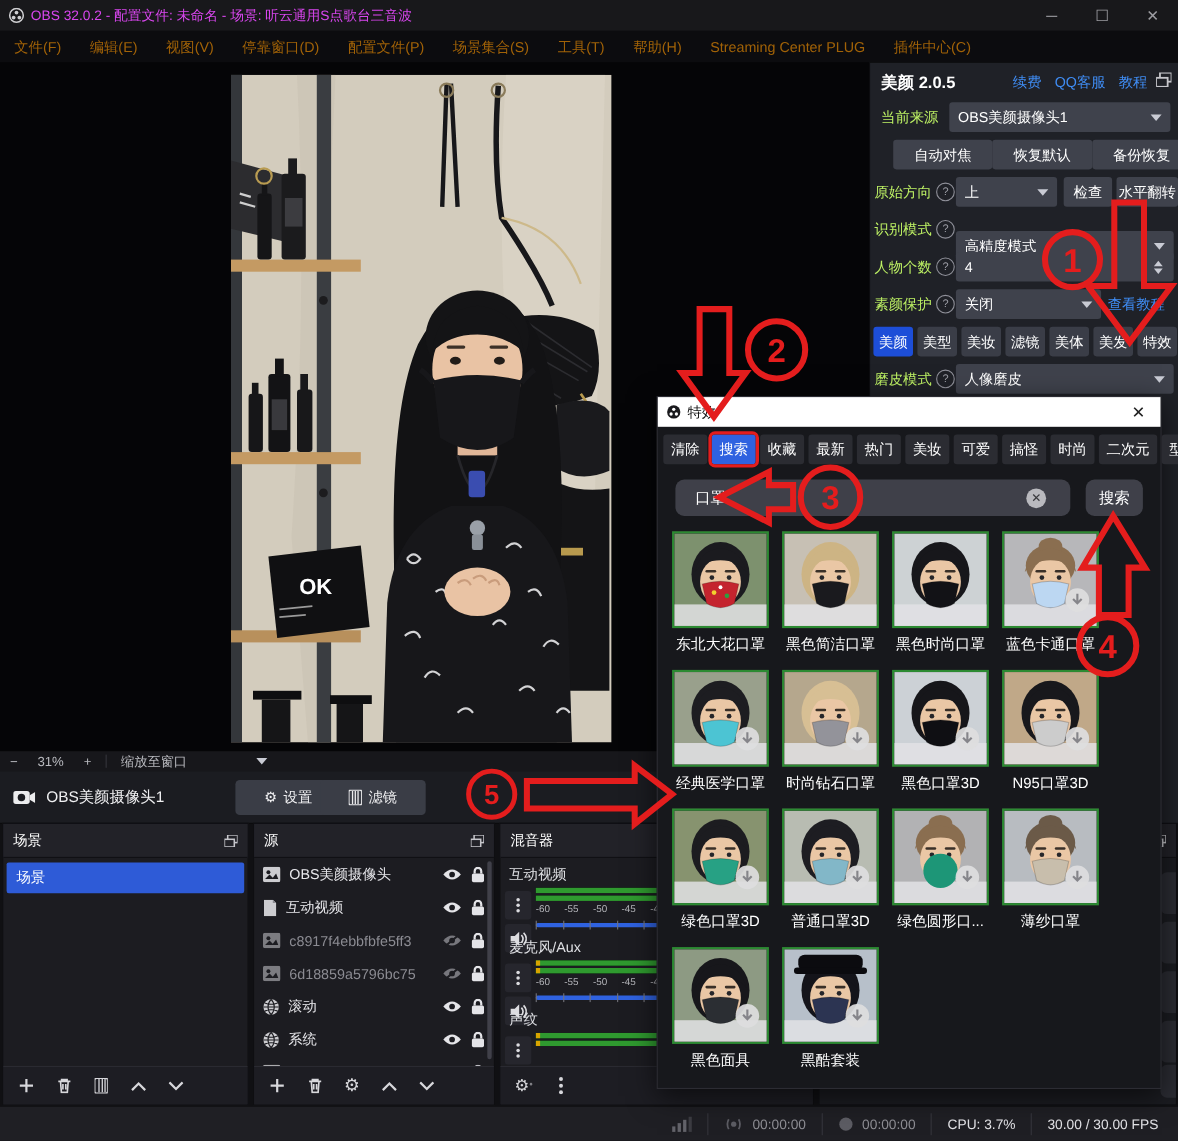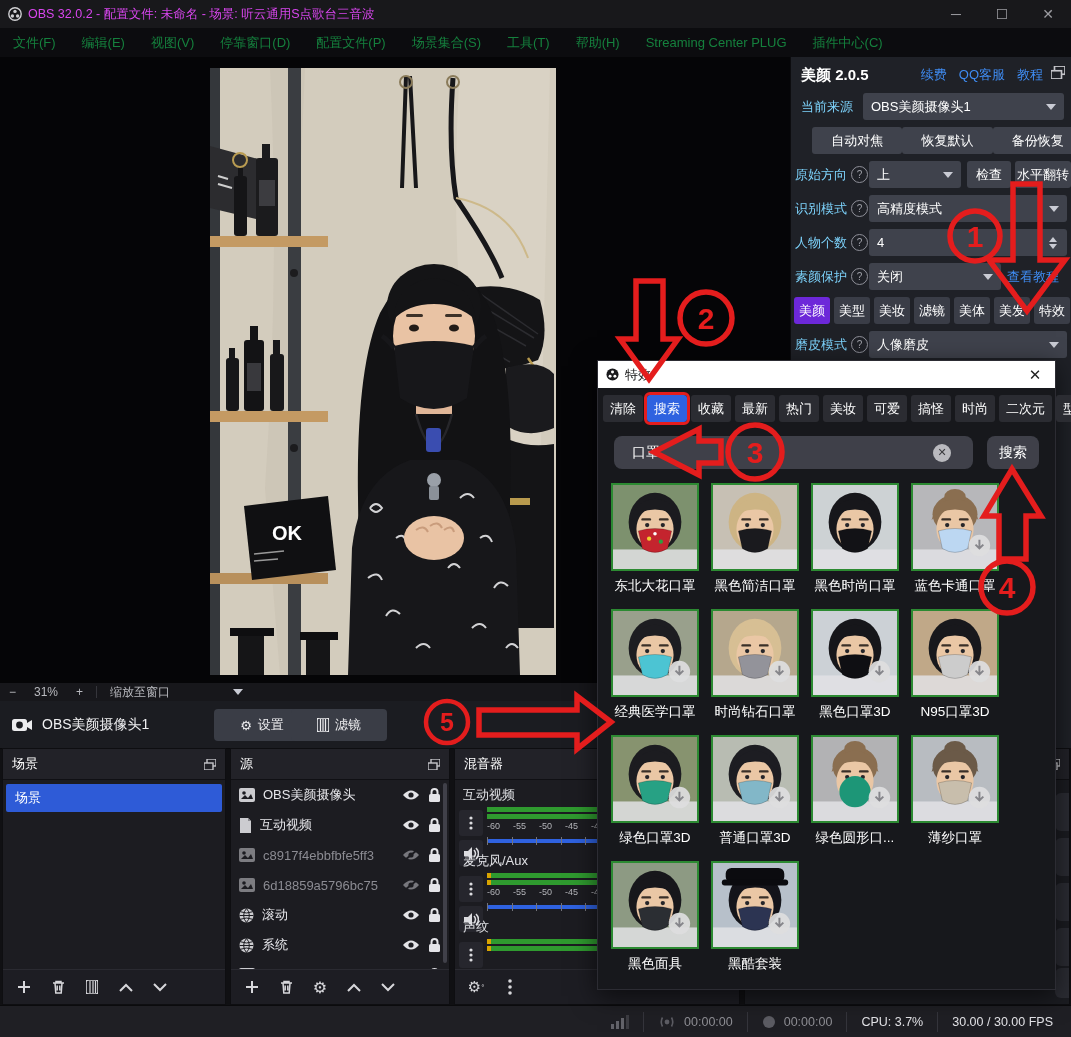--- a/index.html
+++ b/index.html
@@ -6,21 +6,21 @@
   body{width:1071px;height:1037px;position:relative;overflow:hidden;
        background:#101013;color:#e8e8ea;
        font-family:"Liberation Sans","DejaVu Sans",sans-serif;font-size:13px;}
   .abs{position:absolute}
   
   .titlebar{left:0;top:0;width:1071px;height:28px;background:#18181b;display:flex;align-items:center;}
   .titlebar .title{color:#d946ef;font-size:12.5px;margin-left:8px}
   .winbtns{position:absolute;right:0;top:0;height:28px;display:flex}
   .winbtn{width:46px;height:28px;display:flex;align-items:center;justify-content:center;color:#9c9ca1;font-size:14px}
   .menubar{left:0;top:28px;width:1071px;height:29px;background:#0c0c0f;display:flex;align-items:center;border-bottom:1px solid #000}
-  .menuitem{padding:0 13px;color:#15803d;font-size:13px;height:29px;display:flex;align-items:center;white-space:nowrap}
+  .menuitem{padding:0 13px;color:#a16207;font-size:13px;height:29px;display:flex;align-items:center;white-space:nowrap}
   
   .preview{left:0;top:57px;width:790px;height:626px;background:#050507}
   .zoomrow{left:0;top:683px;width:790px;height:18px;background:#17171b;display:flex;align-items:center;color:#b9babf;font-size:12px;border-bottom:1px solid #000}
   .zoomrow span{margin:0 9px;white-space:nowrap}
   .srcbar{left:0;top:701px;width:790px;height:47px;background:#1b1c21;display:flex;align-items:center;border-bottom:1px solid #0a0a0c}
   .srcbar .nm{color:#f0f0f2;font-size:14px;margin-left:10px}
   .tbtn{height:32px;background:#3a3d46;border-radius:4px;display:flex;align-items:center;justify-content:center;color:#f0f0f2;font-size:13px;padding:0 13px;gap:6px}
   
   .dock{background:#1c1c21;border:1px solid #0e0e11;box-sizing:border-box}
   .dockhead{height:30px;background:#222228;display:flex;align-items:center;color:#fff;font-size:13px;padding:0 9px;border-bottom:1px solid #101014}
@@ -40,29 +40,29 @@
   .mtickb{position:absolute;top:0;bottom:0;width:2px;background:#060608}
   .myellow{position:absolute;left:0;top:0;bottom:0;width:4px;background:#d8a400}
   .mscale{display:flex;color:#b4b5ba;font-size:9px;letter-spacing:0;margin-top:1px;gap:13px}
   .mslider{position:relative;height:12px;margin-top:3px}
   .mslider .line{position:absolute;left:0;right:0;top:5px;height:4px;background:#2f62e0;border-radius:2px}
   .mslider .tk{position:absolute;top:3px;width:1px;height:8px;background:#73737b}
   .chicon{position:absolute;width:24px;height:26px;background:#26262d;border-radius:3px;display:flex;align-items:center;justify-content:center;color:#dcdce0}
   
   .beauty{left:790px;top:57px;width:281px;height:691px;background:#1f2127;border-left:1px solid #0c0c0f;box-sizing:border-box}
   .b-abs{position:absolute;display:flex;align-items:center}
-  .blabel{color:#7dd3fc;font-size:13px;white-space:nowrap}
+  .blabel{color:#bef264;font-size:13px;white-space:nowrap}
   .qmark{width:15px;height:15px;border-radius:50%;border:1px solid #8f9099;color:#9fa0a8;font-size:10px;display:inline-flex;align-items:center;justify-content:center;margin-left:4px;flex:none}
   .bsel{background:#3f424c;border-radius:3px;height:27px;display:flex;align-items:center;color:#fff;font-size:13px;padding:0 8px;box-sizing:border-box}
   .bsel .sp{flex:1}
   .caret{width:0;height:0;border-left:5px solid transparent;border-right:5px solid transparent;border-top:6px solid #c9cbd4;margin-left:6px}
   .bbtn{background:#3f424c;border-radius:3px;height:27px;display:flex;align-items:center;justify-content:center;color:#fff;font-size:13px;padding:0 6px;box-sizing:border-box;white-space:nowrap}
   .blink{color:#3f8cf3;font-size:13px;white-space:nowrap}
   .btab{height:27px;border-radius:3px;background:#3a3d47;color:#fff;font-size:13px;display:flex;align-items:center;justify-content:center;flex:1;white-space:nowrap}
-  .btab.active{background:#6d28d9}
+  .btab.active{background:#1d4ed8}
   .spinner{margin-left:auto;display:flex;flex-direction:column;justify-content:center;gap:2px;padding-right:2px}
   .spinner i{width:0;height:0;border-left:4px solid transparent;border-right:4px solid transparent}
   .spin-up{border-bottom:5px solid #c9cbd4}
   .spin-dn{border-top:5px solid #c9cbd4}
   
   .dialog{left:597px;top:360px;width:459px;height:630px;background:#17181c;border:1px solid #2c2c33;box-sizing:border-box;box-shadow:0 6px 24px rgba(0,0,0,.6)}
   .dtitle{height:27px;background:#ffffff;display:flex;align-items:center;padding:0 8px;color:#111;font-size:13px;gap:6px}
   .dclose{margin-left:auto;color:#222;font-size:15px;width:24px;text-align:center}
   .dtabs{display:flex;gap:4px;margin:7px 5px 0 5px}
   .dtab{height:27px;padding:0 7px;background:#2b2c32;border-radius:3px;color:#fff;font-size:13px;display:flex;align-items:center;justify-content:center;white-space:nowrap}
@@ -687,21 +687,21 @@
       <span class="sp"></span>
       <span class="caret"></span>
     </div>
   <div class="b-abs bbtn" style="left:176px;top:104px;width:44px">检查</div>
   <div class="b-abs bbtn" style="left:224px;top:104px;width:56px">水平翻转</div>
 
   <div class="b-abs" style="left:4px;top:138px;height:27px">
       <span class="blabel">识别模式</span>
       <span class="qmark">?</span>
     </div>
-  <div class="b-abs bsel" style="left:78px;top:138px;width:198px">
+  <div class="b-abs bsel" style="left:78px;top:153px;width:198px">
       <span>高精度模式</span>
       <span class="sp"></span>
       <span class="caret"></span>
     </div>
 
   <div class="b-abs" style="left:4px;top:172px;height:27px">
       <span class="blabel">人物个数</span>
       <span class="qmark">?</span>
     </div>
   <div class="b-abs bsel" style="left:78px;top:172px;width:198px">

